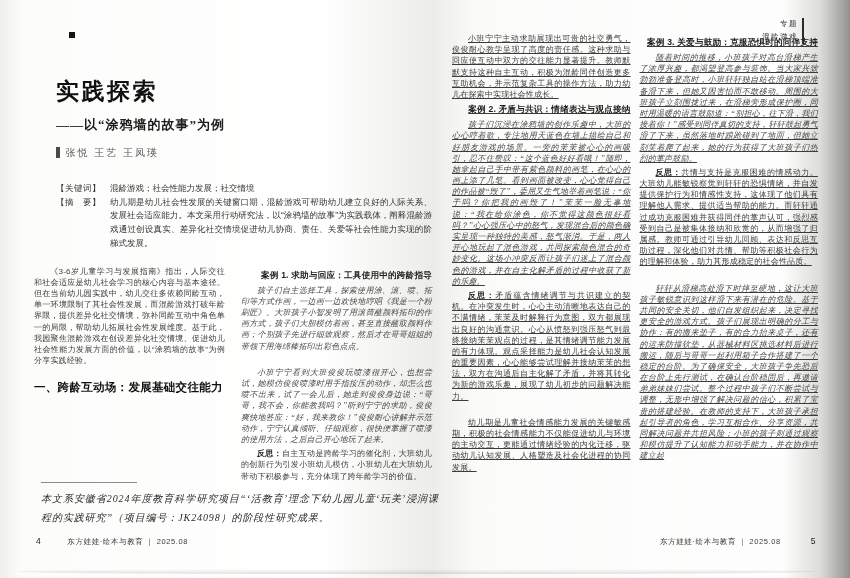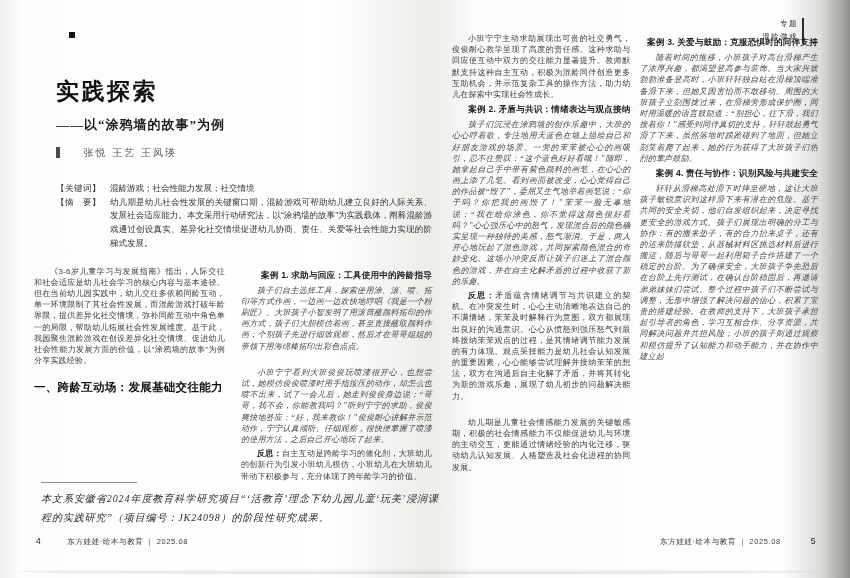--- a/index.html
+++ b/index.html
@@ -17,21 +17,21 @@
   .page-left  { left:34px;  top:26px; width:398px; height:528px; }
   .page-right { left:452px; top:18px; width:366px; height:536px; }
 
   
   .title-area { padding-left:22px; }
   .sq { width:6px; height:6px; background:#151515; margin:6px 0 10px 13px; }
   .title { font-family:"Liberation Serif", serif; font-size:23px; font-weight:bold;
     letter-spacing:2.5px; line-height:1.28; color:#101010; }
   .subtitle { font-family:"Liberation Serif", serif; font-size:13px; font-weight:bold;
     letter-spacing:1px; margin-top:9px; color:#1c1c1c; }
-  .authors { margin-top:12px; display:flex; align-items:center; gap:24px;
+  .authors { margin-top:12px; display:flex; align-items:center; gap:6px;
     font-size:10px; color:#555; letter-spacing:2px; }
   .author-bar { width:3.5px; height:11px; background:#4a4a4a; }
 
   
   .abstract { margin-top:22px; padding-left:22px; font-size:8.5px; line-height:1.62; color:#333; }
   .abs-row { display:flex; }
   .abs-label { flex:0 0 54px; letter-spacing:0.5px; white-space:nowrap; }
   .abs-text { flex:1; text-align:justify; }
   .kw-row { margin-top:3px; }
 
@@ -54,21 +54,21 @@
   .page-footer { position:absolute; bottom:7px; display:flex; align-items:baseline;
     font-size:7.5px; color:#3a3a3a; letter-spacing:0.6px; }
   .pf-left { left:2px; gap:26px; }
   .pf-right { right:2px; gap:30px; }
   .page-num { font-size:8.5px; color:#222; }
 
   
   .topic-tag { position:absolute; top:0; right:14px; text-align:right; font-size:7.5px;
     line-height:1.7; color:#2b2b2b; letter-spacing:1.5px; padding-right:4px;
     border-right:2px solid #2b2b2b; }
-  .right-cols { gap:9px; }
+  .right-cols { gap:9px;text-decoration:underline; }
 </style>
 </head>
 <body>
 
 <div class="canvas">
 
   <div class="page page-left">
     <div class="title-area">
       <div class="sq"></div>
       <h1 class="title">
@@ -127,21 +127,21 @@
       <div class="col">
         <p class="body-para">小班宁宁主动求助展现出可贵的社交勇气，俊俊耐心教学呈现了高度的责任感。这种求助与回应使互动中双方的交往能力显著提升。教师默默支持这种自主互动，积极为混龄同伴创造更多互助机会，并示范复杂工具的操作方法，助力幼儿在探索中实现社会性成长。</p>
         <h3 class="case">案例 2. 矛盾与共识：情绪表达与观点接纳</h3>
         <p class="case-text">孩子们沉浸在涂鸦墙的创作乐趣中，大班的心心哼着歌，专注地用天蓝色在墙上描绘自己和好朋友游戏的场景。一旁的茉茉被心心的画吸引，忍不住赞叹：“这个蓝色好好看哦！”随即，她拿起自己手中带有紫色颜料的画笔，在心心的画上添了几笔。看到画面被改变，心心觉得自己的作品被“毁了”，委屈又生气地举着画笔说：“你干吗？你把我的画毁了！”茉茉一脸无辜地说：“我在给你涂色，你不觉得这颜色很好看吗？”心心强压心中的怒气，发现混合后的颜色确实呈现一种独特的美感，怒气渐消。于是，两人开心地玩起了混色游戏，共同探索颜色混合的奇妙变化。这场小冲突反而让孩子们迷上了混合颜色的游戏，并在自主化解矛盾的过程中收获了新的乐趣。</p>
         <p class="reflect"><b>反思：</b><span>矛盾蕴含情绪调节与共识建立的契机。在冲突发生时，心心主动清晰地表达自己的不满情绪，茉茉及时解释行为意图，双方都展现出良好的沟通意识。心心从愤怒到强压怒气到最终接纳茉茉观点的过程，是其情绪调节能力发展的有力体现。观点采择能力是幼儿社会认知发展的重要因素，心心能够尝试理解并接纳茉茉的想法，双方在沟通后自主化解了矛盾，并将其转化为新的游戏乐趣，展现了幼儿初步的问题解决能力。</span></p>
         <p class="body-para">幼儿期是儿童社会情感能力发展的关键敏感期，积极的社会情感能力不仅能促进幼儿与环境的主动交互，更能通过情绪经验的内化迁移，驱动幼儿认知发展、人格塑造及社会化进程的协同发展。</p>
       </div>
       <div class="col">
         <h3 class="case">案例 3. 关爱与鼓励：克服恐惧时的同伴支持</h3>
         <p class="case-text">随着时间的推移，小班孩子对高台滑梯产生了浓厚兴趣，都渴望登高参与装饰。当大家兴致勃勃准备登高时，小班轩轩独自站在滑梯顶端准备滑下来，但她又因害怕而不敢移动。周围的大班孩子立刻围拢过来，在滑梯旁形成保护圈，同时用温暖的语言鼓励道：“别担心，往下滑，我们接着你！”感受到同伴真切的支持，轩轩鼓起勇气滑了下来，虽然落地时踉跄碰到了地面，但她立刻笑着爬了起来，她的行为获得了大班孩子们热烈的掌声鼓励。</p>
-        <h3 class="case">案例 4. 责任与协作：识别风险与共建安全</h3>
+        <p class="reflect"><b>反思：</b><span>共情与支持是克服困难的情感动力。大班幼儿能敏锐察觉到轩轩的恐惧情绪，并自发提供保护行为和情感性支持，这体现了他们具有理解他人需求、提供适当帮助的能力。而轩轩通过成功克服困难并获得同伴的掌声认可，强烈感受到自己是被集体接纳和欣赏的，从而增强了归属感。教师可通过引导幼儿回顾、表达和反思互助过程，深化他们对共情、帮助等积极社会行为的理解和体验，助力其形成稳定的社会性品质。</span></p>
         <p class="case-text">轩轩从滑梯高处滑下时摔至硬地，这让大班孩子敏锐意识到这样滑下来有潜在的危险。基于共同的安全关切，他们自发组织起来，决定寻找更安全的游戏方式。孩子们展现出明确的分工与协作：有的搬来垫子，有的合力抬来桌子，还有的运来防撞软垫，从器械材料区挑选材料后进行搬运，随后与哥哥一起利用箱子合作搭建了一个稳定的台阶。为了确保安全，大班孩子争先恐后在台阶上先行测试，在确认台阶稳固后，再邀请弟弟妹妹们尝试。整个过程中孩子们不断尝试与调整，无形中增强了解决问题的信心，积累了宝贵的搭建经验。在教师的支持下，大班孩子承担起引导者的角色，学习互相合作、分享资源，共同解决问题并共担风险；小班的孩子则通过观察和模仿提升了认知能力和动手能力，并在协作中建立起</p>
       </div>
     </div>
 
     <div class="page-footer pf-right">
       <span>东方娃娃·绘本与教育 ｜ 2025.08</span>
       <span class="page-num">5</span>
     </div>
   </div>
 

